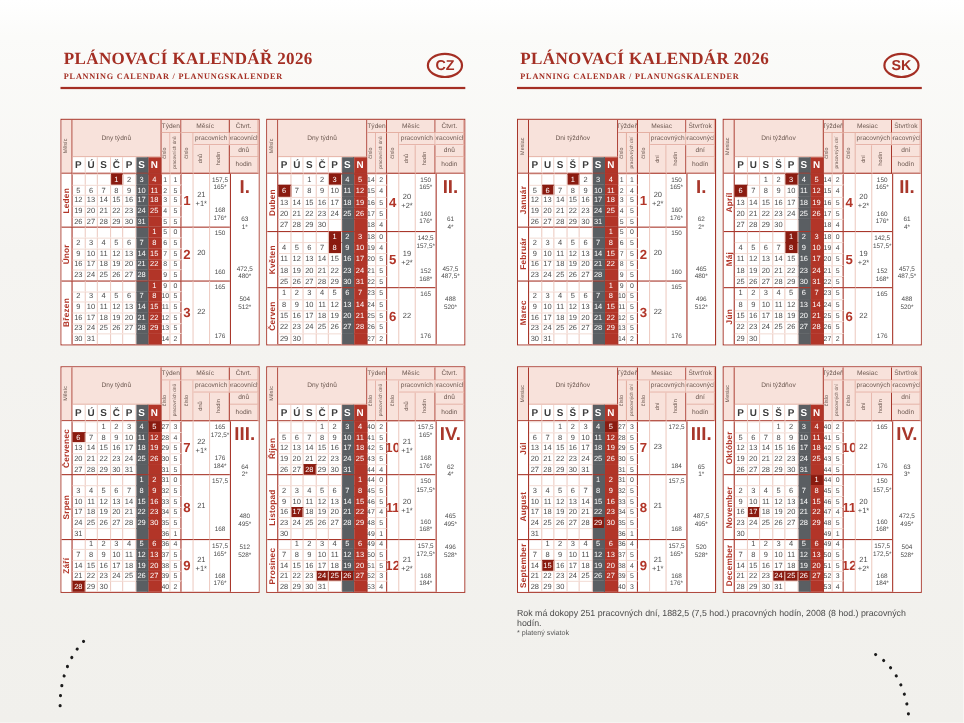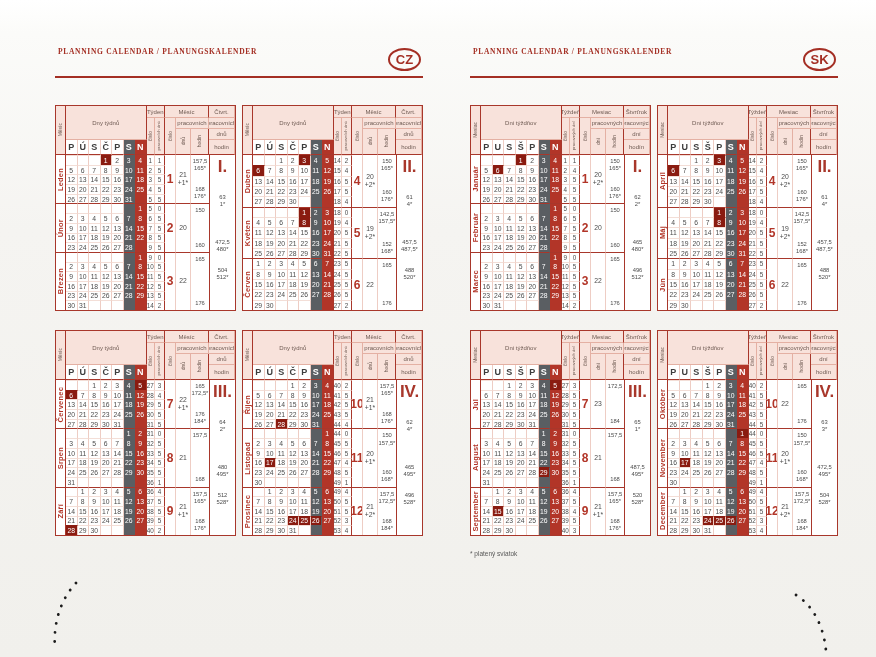--- a/index.html
+++ b/index.html
@@ -57,20 +57,21 @@
   .page-cz .pfnote { text-align:right; padding-right:4px; }
   .page-sk .pfline,.page-sk .pfnote { text-align:left; }
   .dots { position:absolute; }
 </style>
 </head>
 <body>
 
 <div class="page page-cz">
   <div class="phead">
     <div>
+      <div class="ptitle">PLÁNOVACÍ KALENDÁŘ 2026</div>
       <div class="psub">PLANNING CALENDAR / PLANUNGSKALENDER</div>
     </div>
     <div class="badge">CZ</div>
   </div>
   <div class="rule"></div>
   <div class="tables">
       <div class="qtable" style="grid-template-rows: 12px 11px 11px 15px repeat(16, 1fr);">
         <div class="cell hdr bR hb" style="grid-area: 1 / 1 / span 4 / span 1;">
           <span class="v">Měsíc</span>
         </div>
@@ -1056,20 +1057,21 @@
           </div>
           <div class="spc" style="flex-grow: 1.5;"></div>
         </div>
       </div>
     </div>
 </div>
 
 <div class="page page-sk">
   <div class="phead">
     <div>
+      <div class="ptitle">PLÁNOVACÍ KALENDÁR 2026</div>
       <div class="psub">PLANNING CALENDAR / PLANUNGSKALENDER</div>
     </div>
     <div class="badge">SK</div>
   </div>
   <div class="rule"></div>
   <div class="tables">
       <div class="qtable" style="grid-template-rows: 12px 11px 11px 15px repeat(16, 1fr);">
         <div class="cell hdr bR hb" style="grid-area: 1 / 1 / span 4 / span 1;">
           <span class="v">Mesiac</span>
         </div>
@@ -2045,20 +2047,21 @@
           <div class="spc" style="flex-grow: 0.7;"></div>
           <div class="blk">
             <div>504</div>
             <div>528*</div>
           </div>
           <div class="spc" style="flex-grow: 1.5;"></div>
         </div>
       </div>
     </div>
   <div class="pfoot">
+    <div class="pfline">Rok má dokopy 251 pracovných dní, 1882,5 (7,5 hod.) pracovných hodín, 2008 (8 hod.) pracovných hodín.</div>
     <div class="pfnote">* platený sviatok</div>
   </div>
 </div>
 
 <svg class="dots" style="left:48px;top:580px;" width="40" height="72" viewBox="0 0 40 72">
   <path d="M28,3 C12,20 5,44 7,69" fill="none" stroke="#1c1c1c" stroke-width="2.8" stroke-linecap="round" stroke-dasharray="0.1 9"></path>
 </svg>
 <svg class="dots" style="left:792px;top:590px;" width="44" height="64" viewBox="0 0 44 64">
   <path d="M4,5 C22,16 32,38 34,61" fill="none" stroke="#1c1c1c" stroke-width="2.8" stroke-linecap="round" stroke-dasharray="0.1 9"></path>
 </svg>

